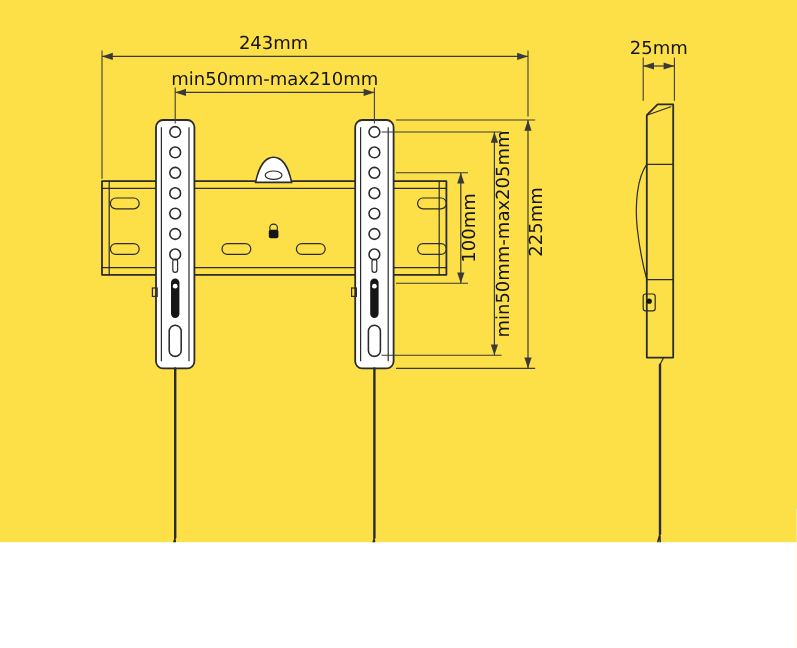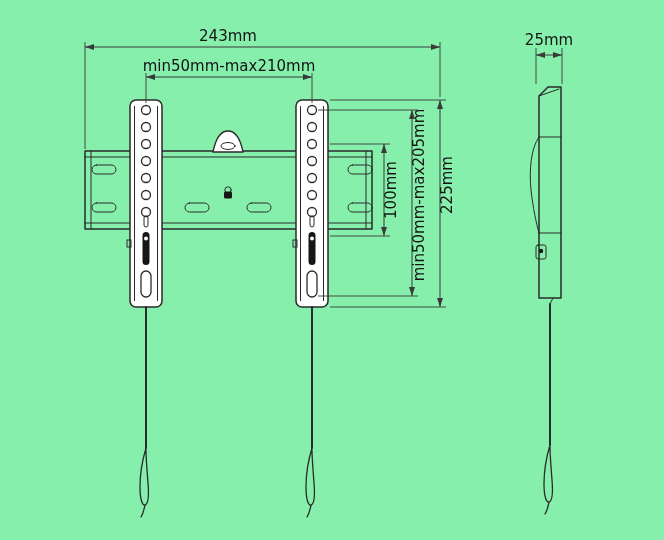--- a/index.html
+++ b/index.html
@@ -1,19 +1,19 @@
 <!DOCTYPE html>
 <html><head>
 <meta charset="utf-8">
 <style>
   html,body{margin:0;padding:0;background:#ffffff;}
   .canvas{
     position:relative;
-    width:664px;height:540px;
-    background:#86efac;
+    width:664px;height:452px;
+    background:#fde047;
     font-family:"DejaVu Sans", sans-serif;
     overflow:hidden;
   }
   svg{display:block;}
   .dim-text{
     font-size:15px;
     fill:#141414;
     font-family:"DejaVu Sans", sans-serif;
   }
   .geo{stroke:#2b2b2b;stroke-width:1.5;fill:none;stroke-linecap:round;stroke-linejoin:round;}

